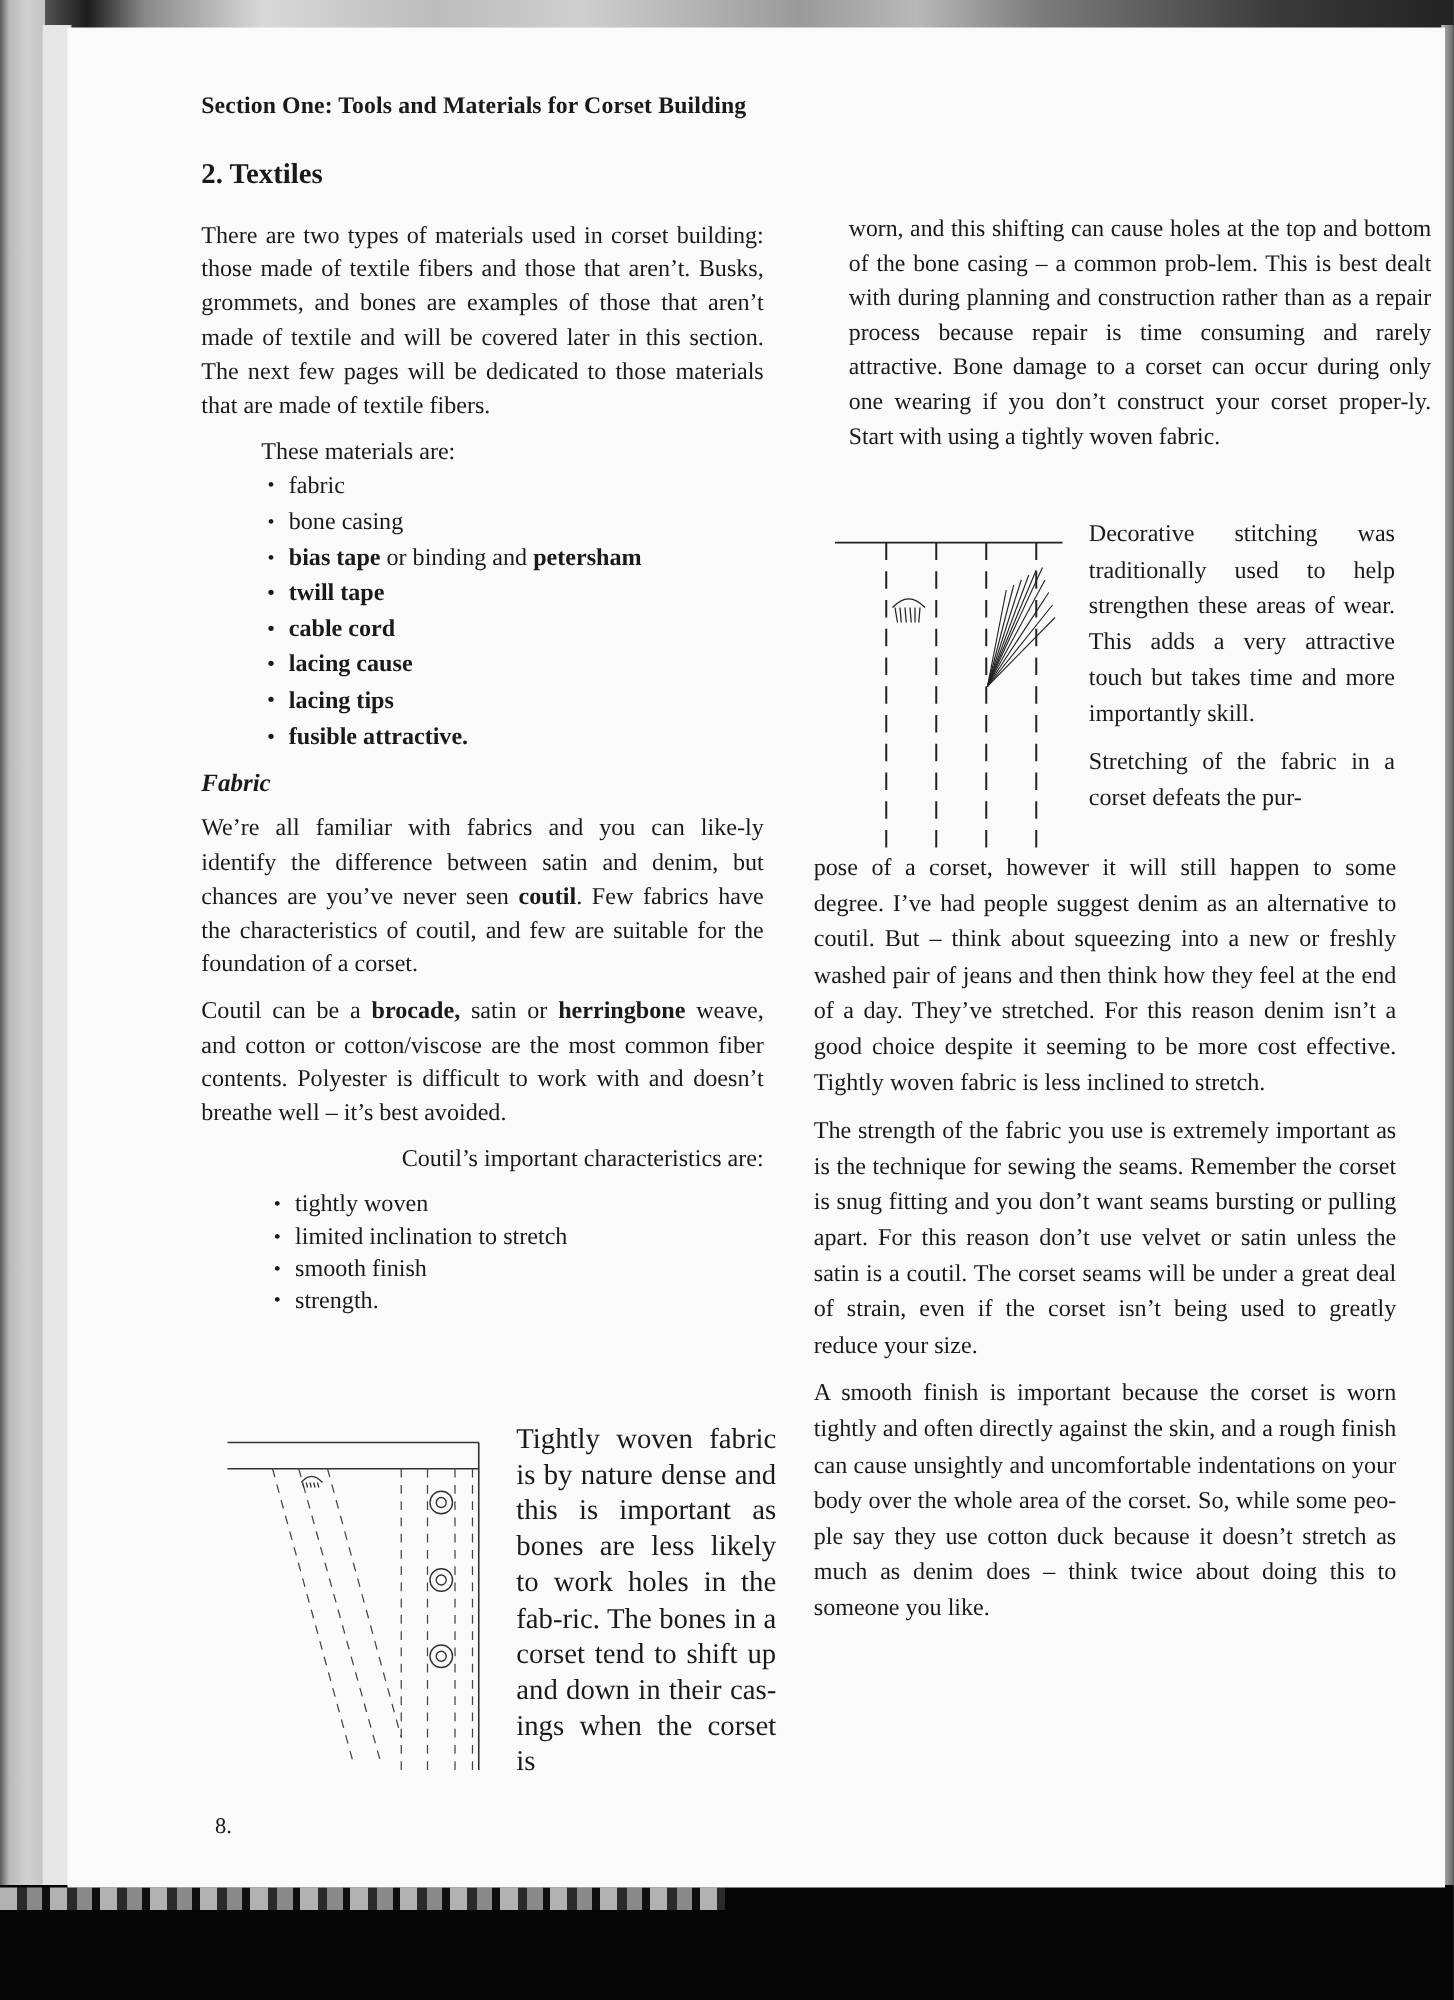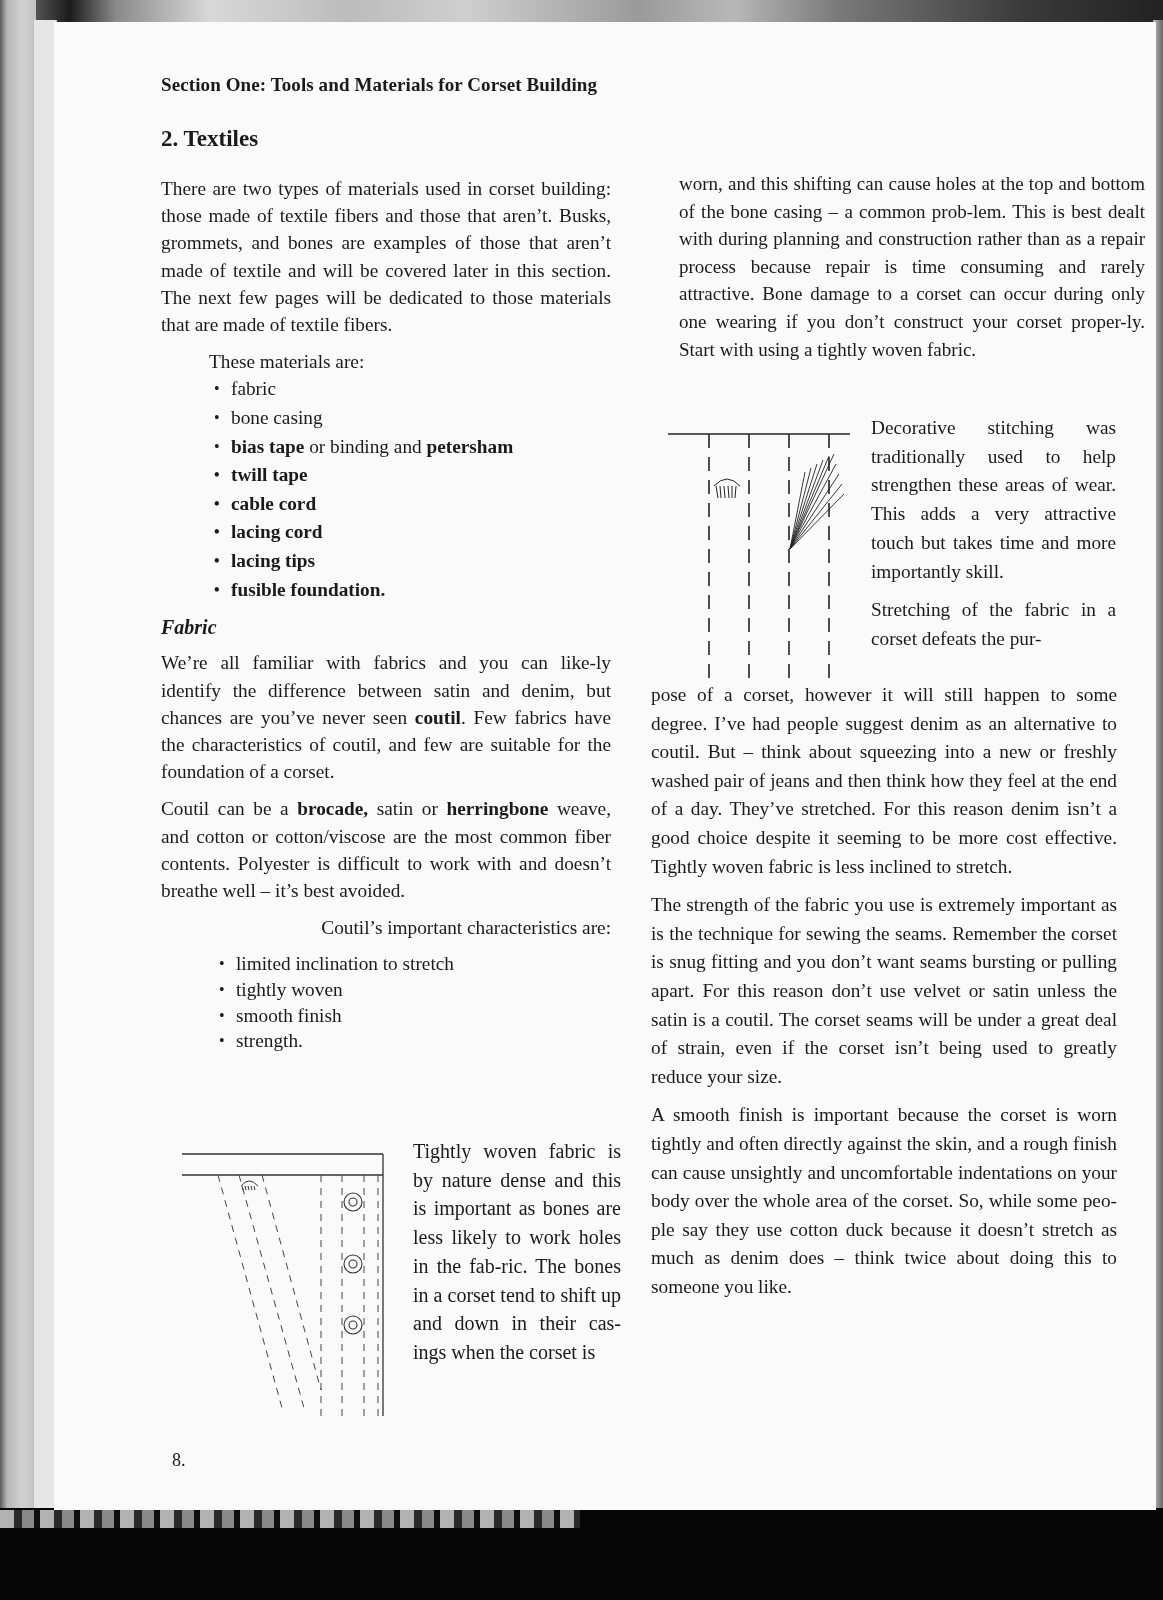--- a/index.html
+++ b/index.html
@@ -55,21 +55,21 @@
   ul.bullets li { position: relative; line-height: 28.6px; }
   ul.bullets li::before { content: "\2022"; position: absolute; left: -17px; top: 0; font-size: 16px; }
   ul.mat { padding-left: 70px; }
   ul.char { padding-left: 75px; }
   ul.char li { line-height: 25.6px; }
   .b { font-weight: bold; }
   .subhead { font-style: italic; font-weight: bold; font-size: 20px; margin: 8px 0 8px 0; }
   .intro-char { padding-left: 14px; margin-bottom: 0; }
   .fig-left { position: absolute; left: 178px; top: 1150px; width: 208px; height: 266px; }
   .fig-right { position: absolute; left: 664px; top: 424px; width: 190px; height: 256px; }
-  .side-text-left { position: absolute; left: 413px; top: 1137px; width: 208px; font-size: 20px; line-height: 28.7px; text-align: justify; }
+  .side-text-left { position: absolute; left: 413px; top: 1137px; width: 208px; font-size: 23px; line-height: 28.7px; text-align: justify; }
   .side-text-right { position: absolute; left: 871px; top: 414px; width: 245px; font-size: 19.3px; line-height: 28.7px; text-align: justify; }
   .side-text-right p { margin: 0 0 10px 0; }
   .right-top { position: absolute; left: 651px; top: 170px; width: 466px; font-size: 19px; line-height: 27.6px; text-align: justify; margin-left: 28px; }
   .right-bottom { position: absolute; left: 651px; top: 681px; width: 466px; font-size: 19.3px; line-height: 28.6px; }
   .right-bottom p { margin: 0 0 10px 0; text-align: justify; }
   .page-num { position: absolute; left: 172px; top: 1450px; font-size: 18px; }
 </style>
 </head>
 <body>
 
@@ -87,31 +87,31 @@
 
 <div class="col col-left">
   <p>There are two types of materials used in corset building: those made of textile fibers and those that aren’t. Busks, grommets, and bones are examples of those that aren’t made of textile and will be covered later in this section. The next few pages will be dedicated to those materials that are made of textile fibers.</p>
   <p style="margin-bottom:0;text-align:left;margin-left:48px;">These materials are:</p>
   <ul class="bullets mat">
     <li>fabric</li>
     <li>bone casing</li>
     <li><span class="b">bias tape</span><span> or binding and </span><span class="b">petersham</span></li>
     <li class="b">twill tape</li>
     <li class="b">cable cord</li>
-    <li class="b">lacing cord</li>
+    <li class="b">lacing cause</li>
     <li class="b">lacing tips</li>
-    <li class="b">fusible foundation.</li>
+    <li class="b">fusible attractive.</li>
   </ul>
   <div class="subhead">Fabric</div>
   <p><span>We’re all familiar with fabrics and you can like-ly identify the difference between satin and denim, but chances are you’ve never seen </span><span class="b">coutil</span><span>. Few fabrics have the characteristics of coutil, and few are suitable for the foundation of a corset.</span></p>
   <p><span>Coutil can be a </span><span class="b">brocade,</span><span> satin or </span><span class="b">herringbone</span><span> weave, and cotton or cotton/viscose are the most common fiber contents. Polyester is difficult to work with and doesn’t breathe well – it’s best avoided.</span></p>
   <p class="intro-char" style="text-align:right;">Coutil’s important characteristics are:</p>
   <ul class="bullets char">
+    <li>tightly woven</li>
     <li>limited inclination to stretch</li>
-    <li>tightly woven</li>
     <li>smooth finish</li>
     <li>strength.</li>
   </ul>
 </div>
 
 <svg class="fig-left" viewBox="0 0 208 266" xmlns="http://www.w3.org/2000/svg">
   <g stroke="#333" fill="none" stroke-width="1.3">
     <line x1="4" y1="4" x2="205" y2="4"></line>
     <line x1="4" y1="25" x2="205" y2="25"></line>
     <line x1="205" y1="4" x2="205" y2="266"></line>

